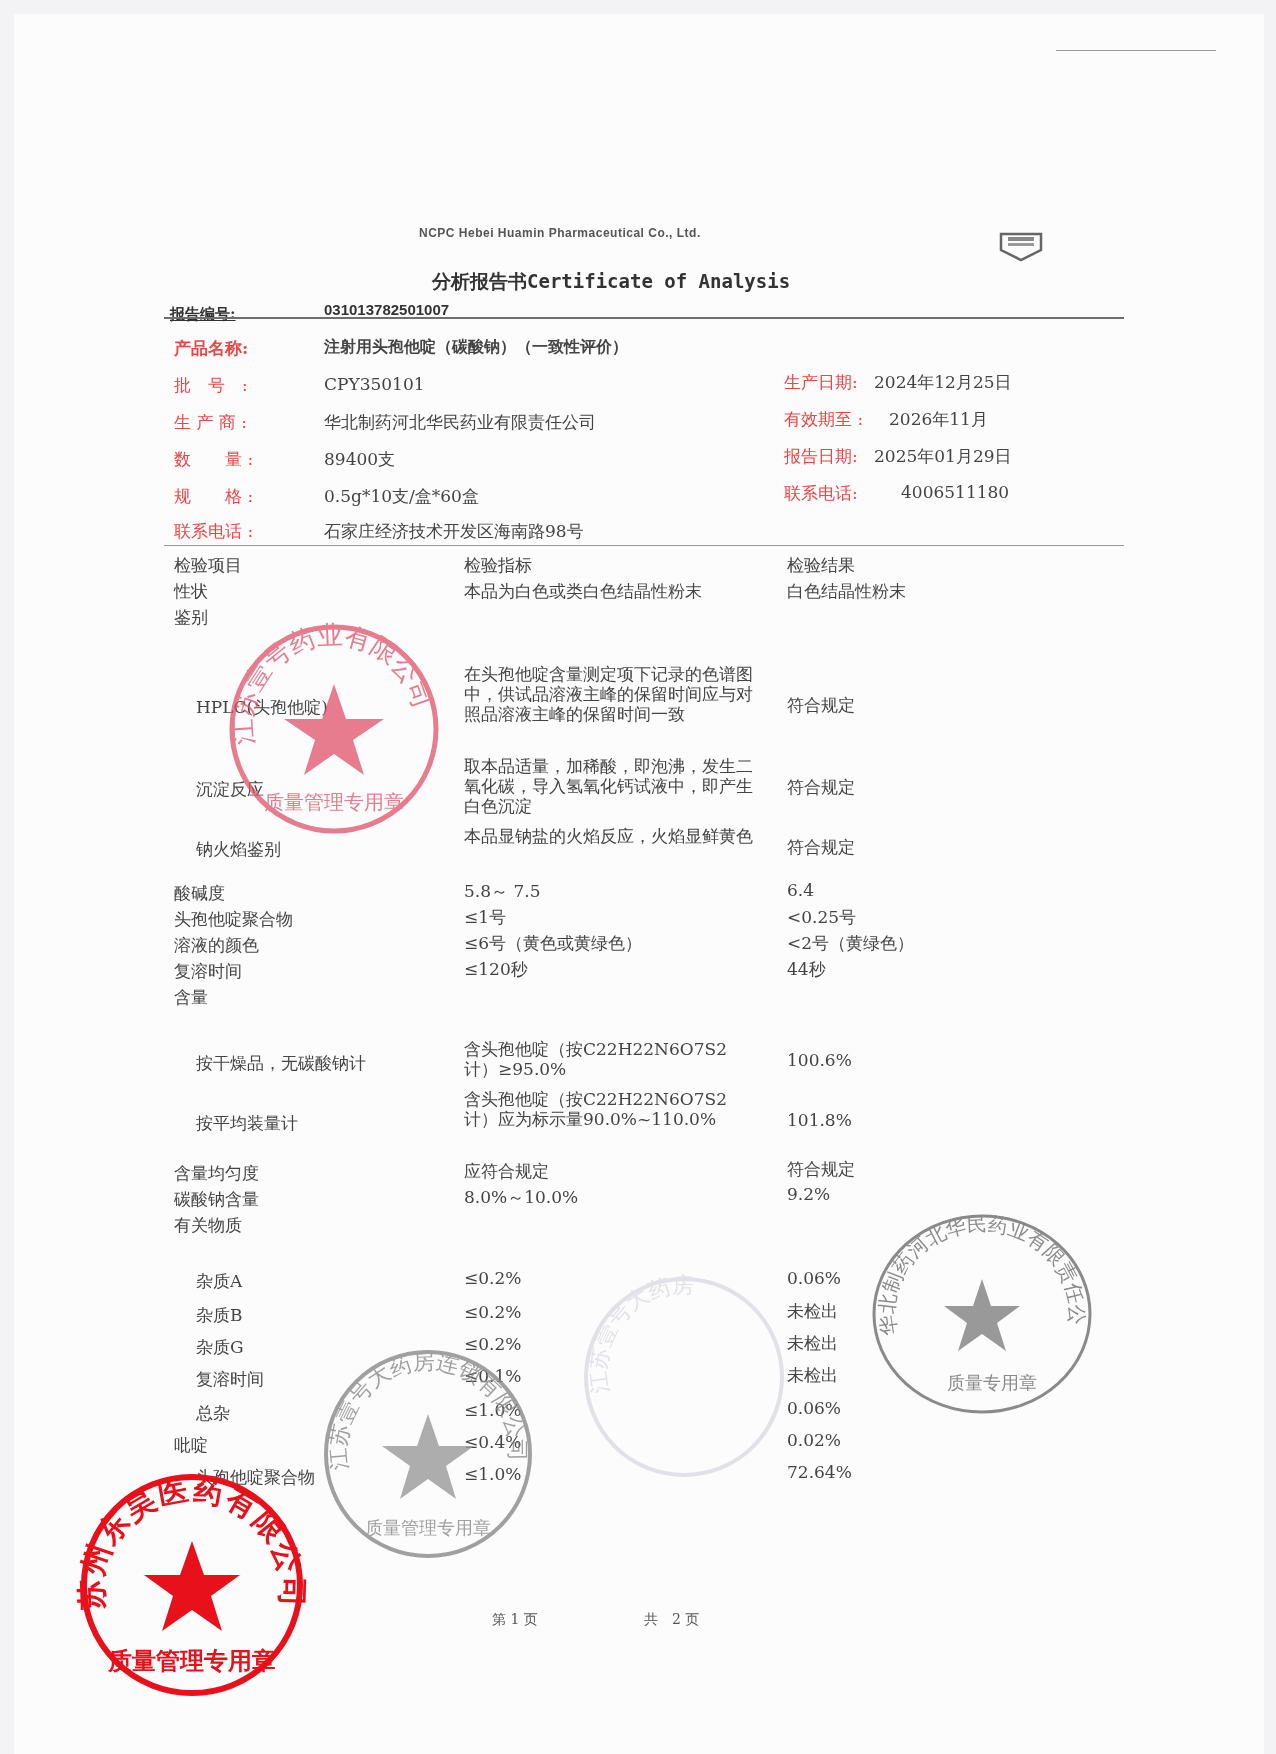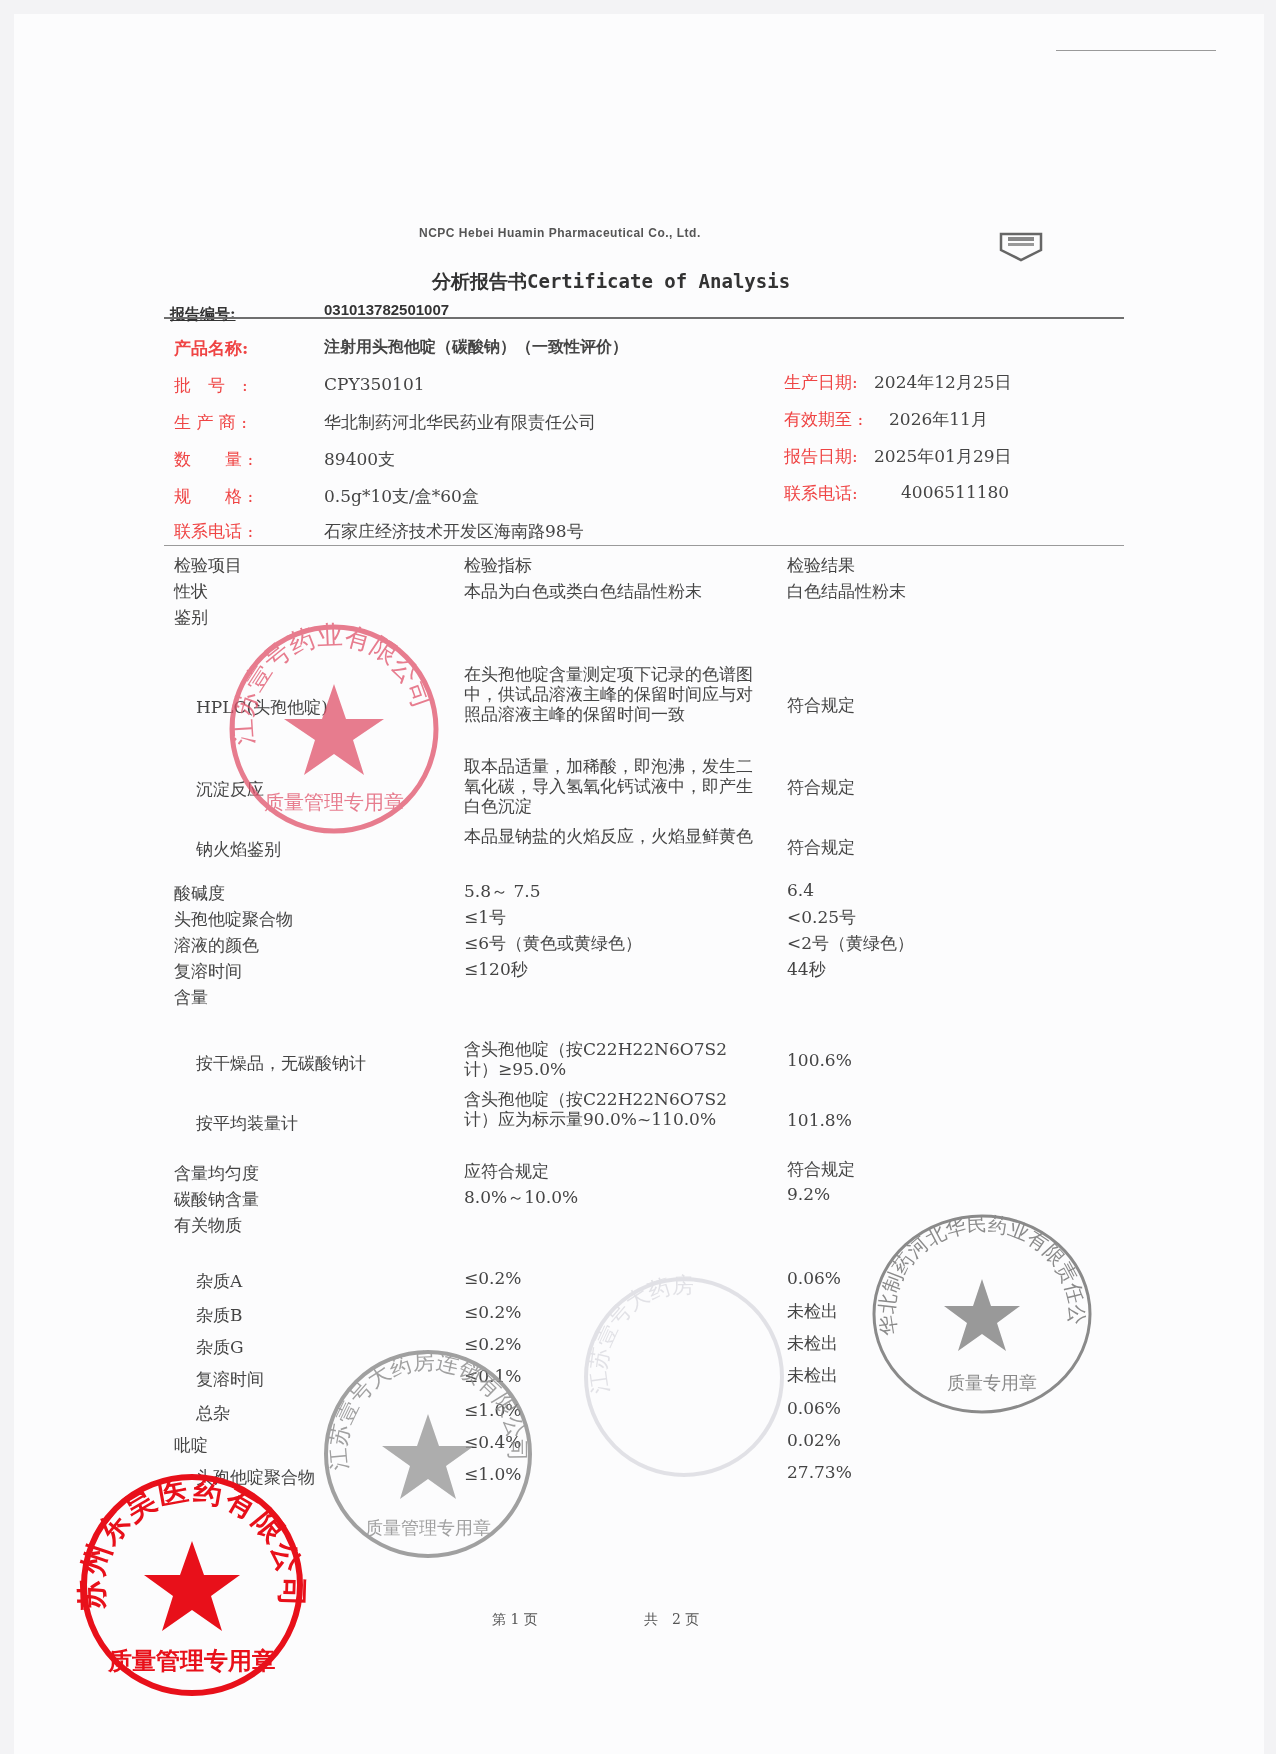--- a/index.html
+++ b/index.html
@@ -182,21 +182,21 @@
     <div class="abs t res" style="top:1384px">0.06%</div>
   </div>
   <div>
     <div class="abs t col1" style="top:1420px">吡啶</div>
     <div class="abs t" style="left:450px;top:1418px">≤0.4%</div>
     <div class="abs t res" style="top:1416px">0.02%</div>
   </div>
   <div>
     <div class="abs t ind" style="top:1452px">头孢他啶聚合物</div>
     <div class="abs t" style="left:450px;top:1450px">≤1.0%</div>
-    <div class="abs t res" style="top:1448px">27.73%</div>
+    <div class="abs t res" style="top:1448px">72.64%</div>
   </div>
 
   <div class="abs footer" style="left:478px;top:1597px">第 1 页</div>
   <div class="abs footer" style="left:630px;top:1597px">共　2 页</div>
 
   <div class="stamp" style="left:210px;top:605px;width:220px;height:220px;opacity:0.75">
     <svg viewBox="0 0 220 220">
       <circle cx="110" cy="110" r="102" fill="none" stroke="#e0526a" stroke-width="5"></circle>
       <polygon points="110,65 122,100 160,100 129,121 140,156 110,135 80,156 91,121 60,100 98,100" fill="#e0526a"></polygon>
       <defs>

